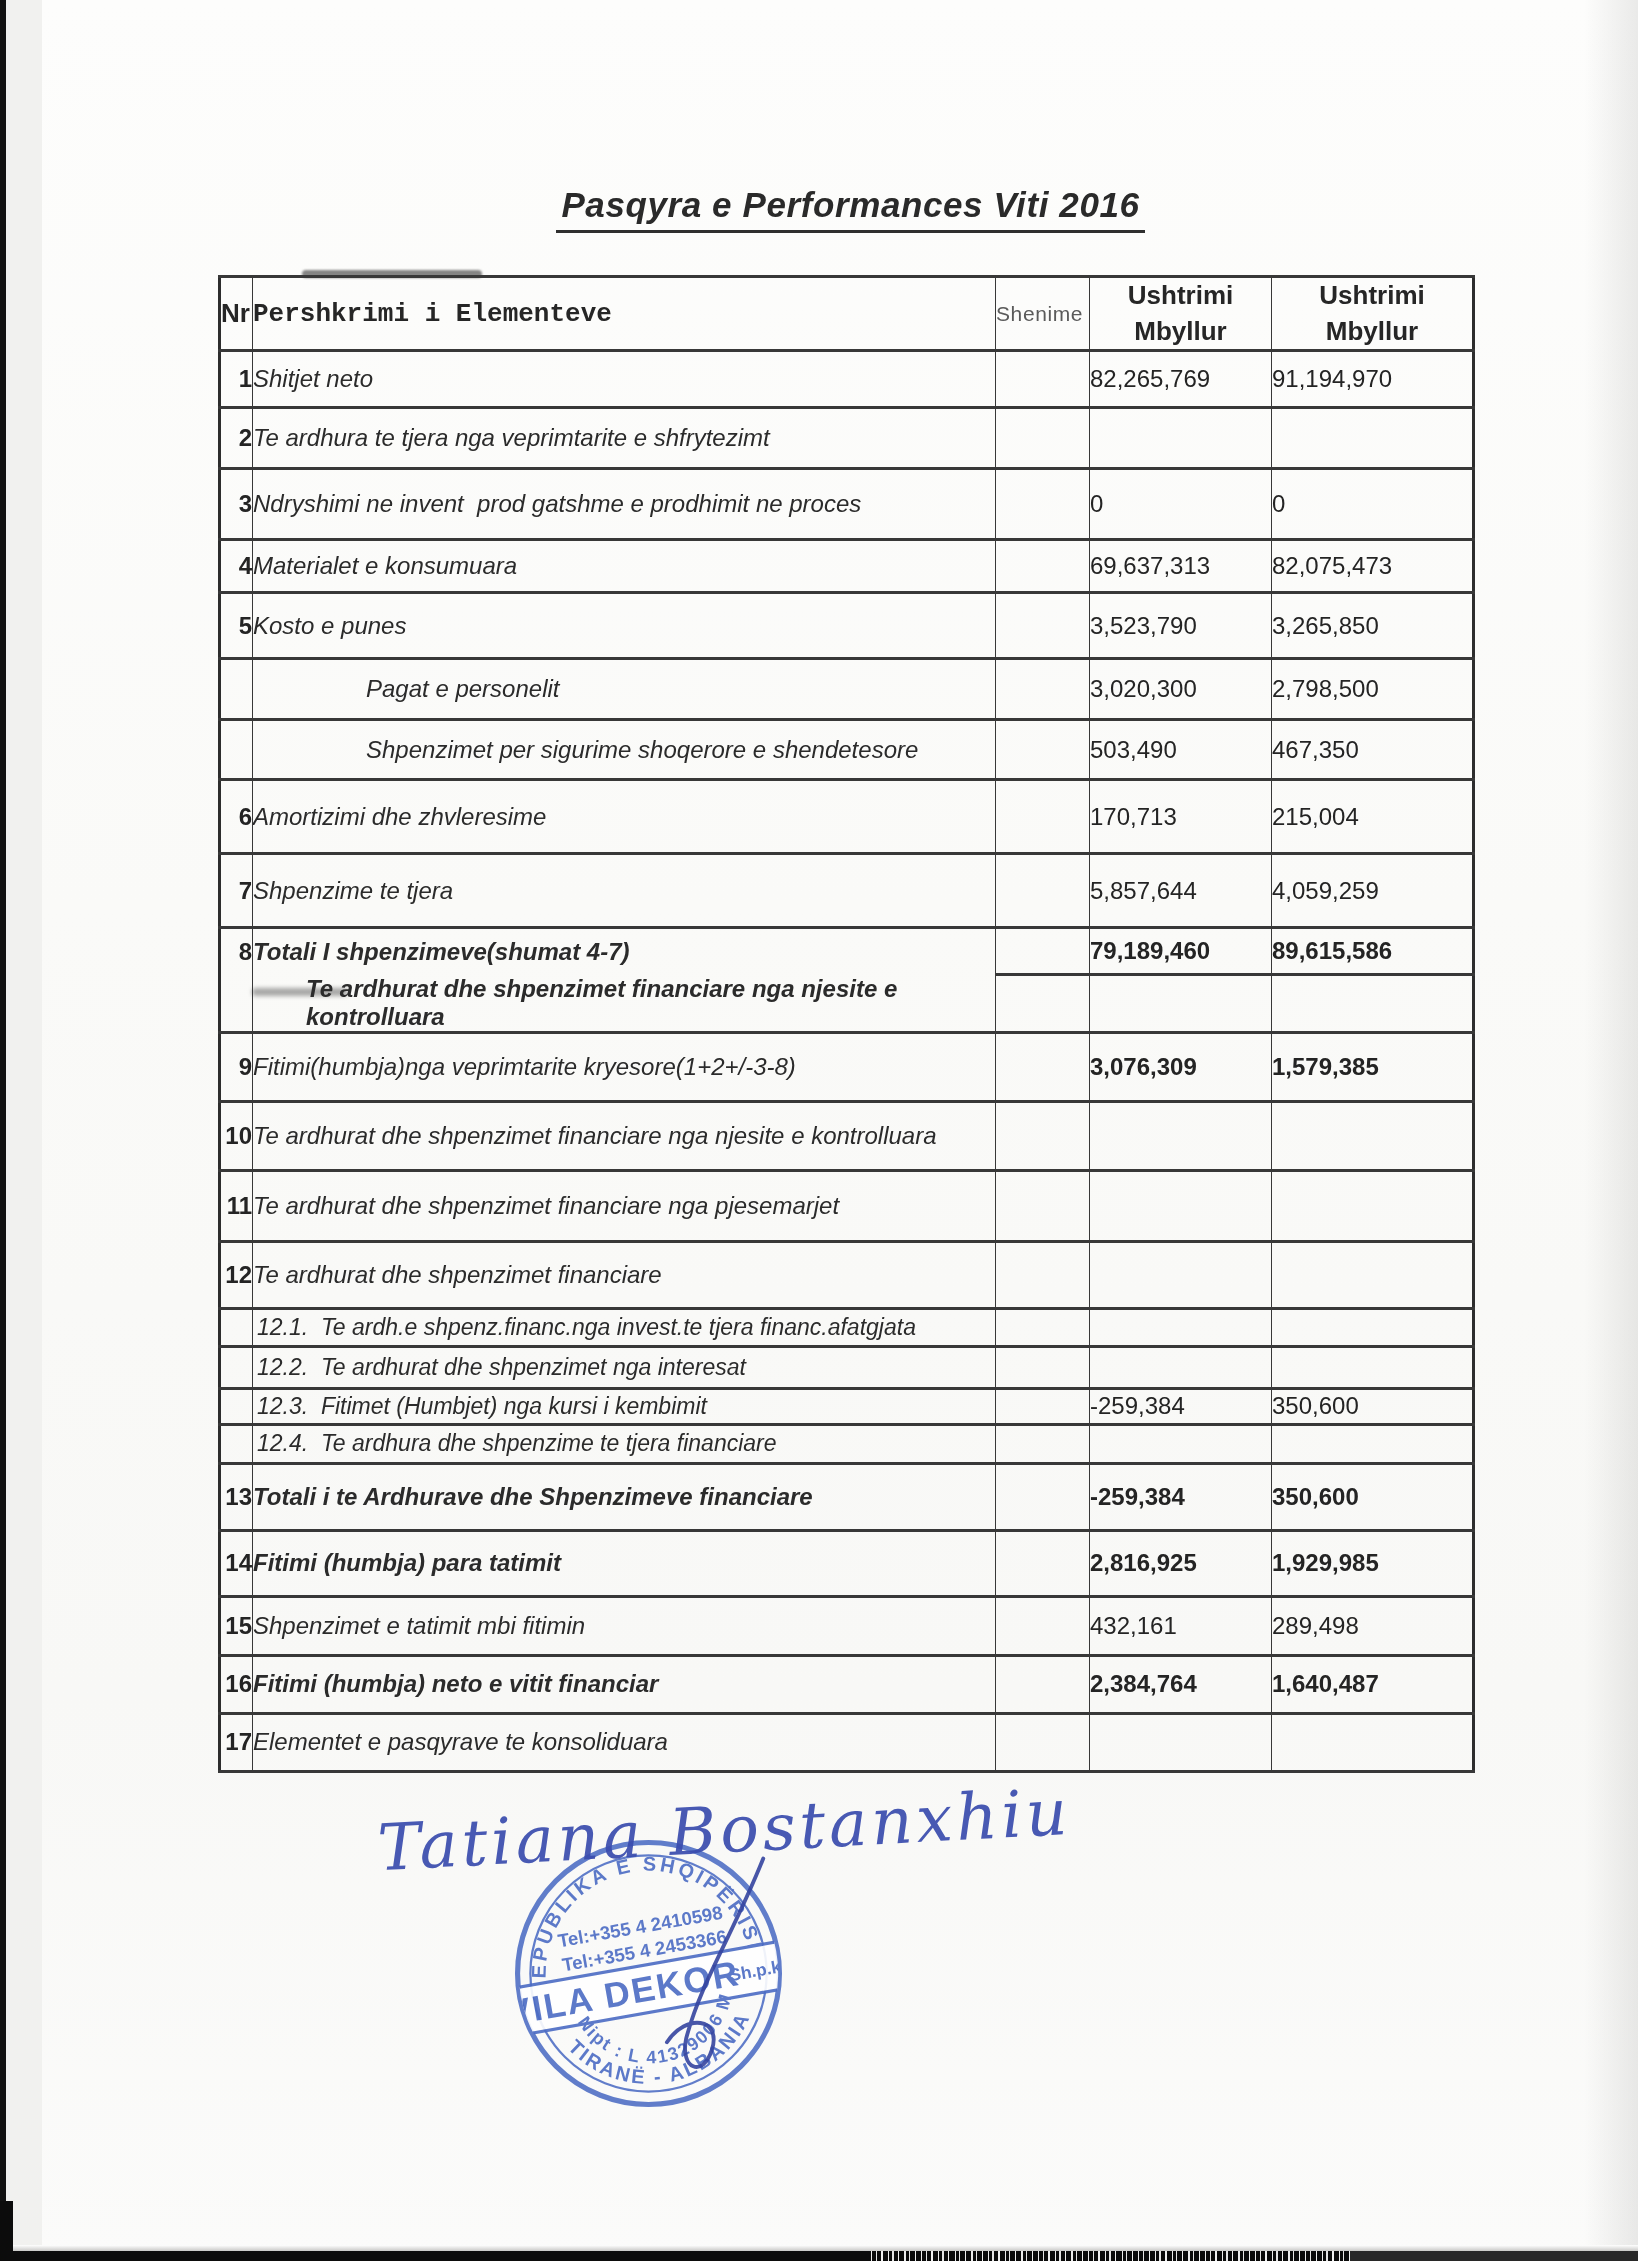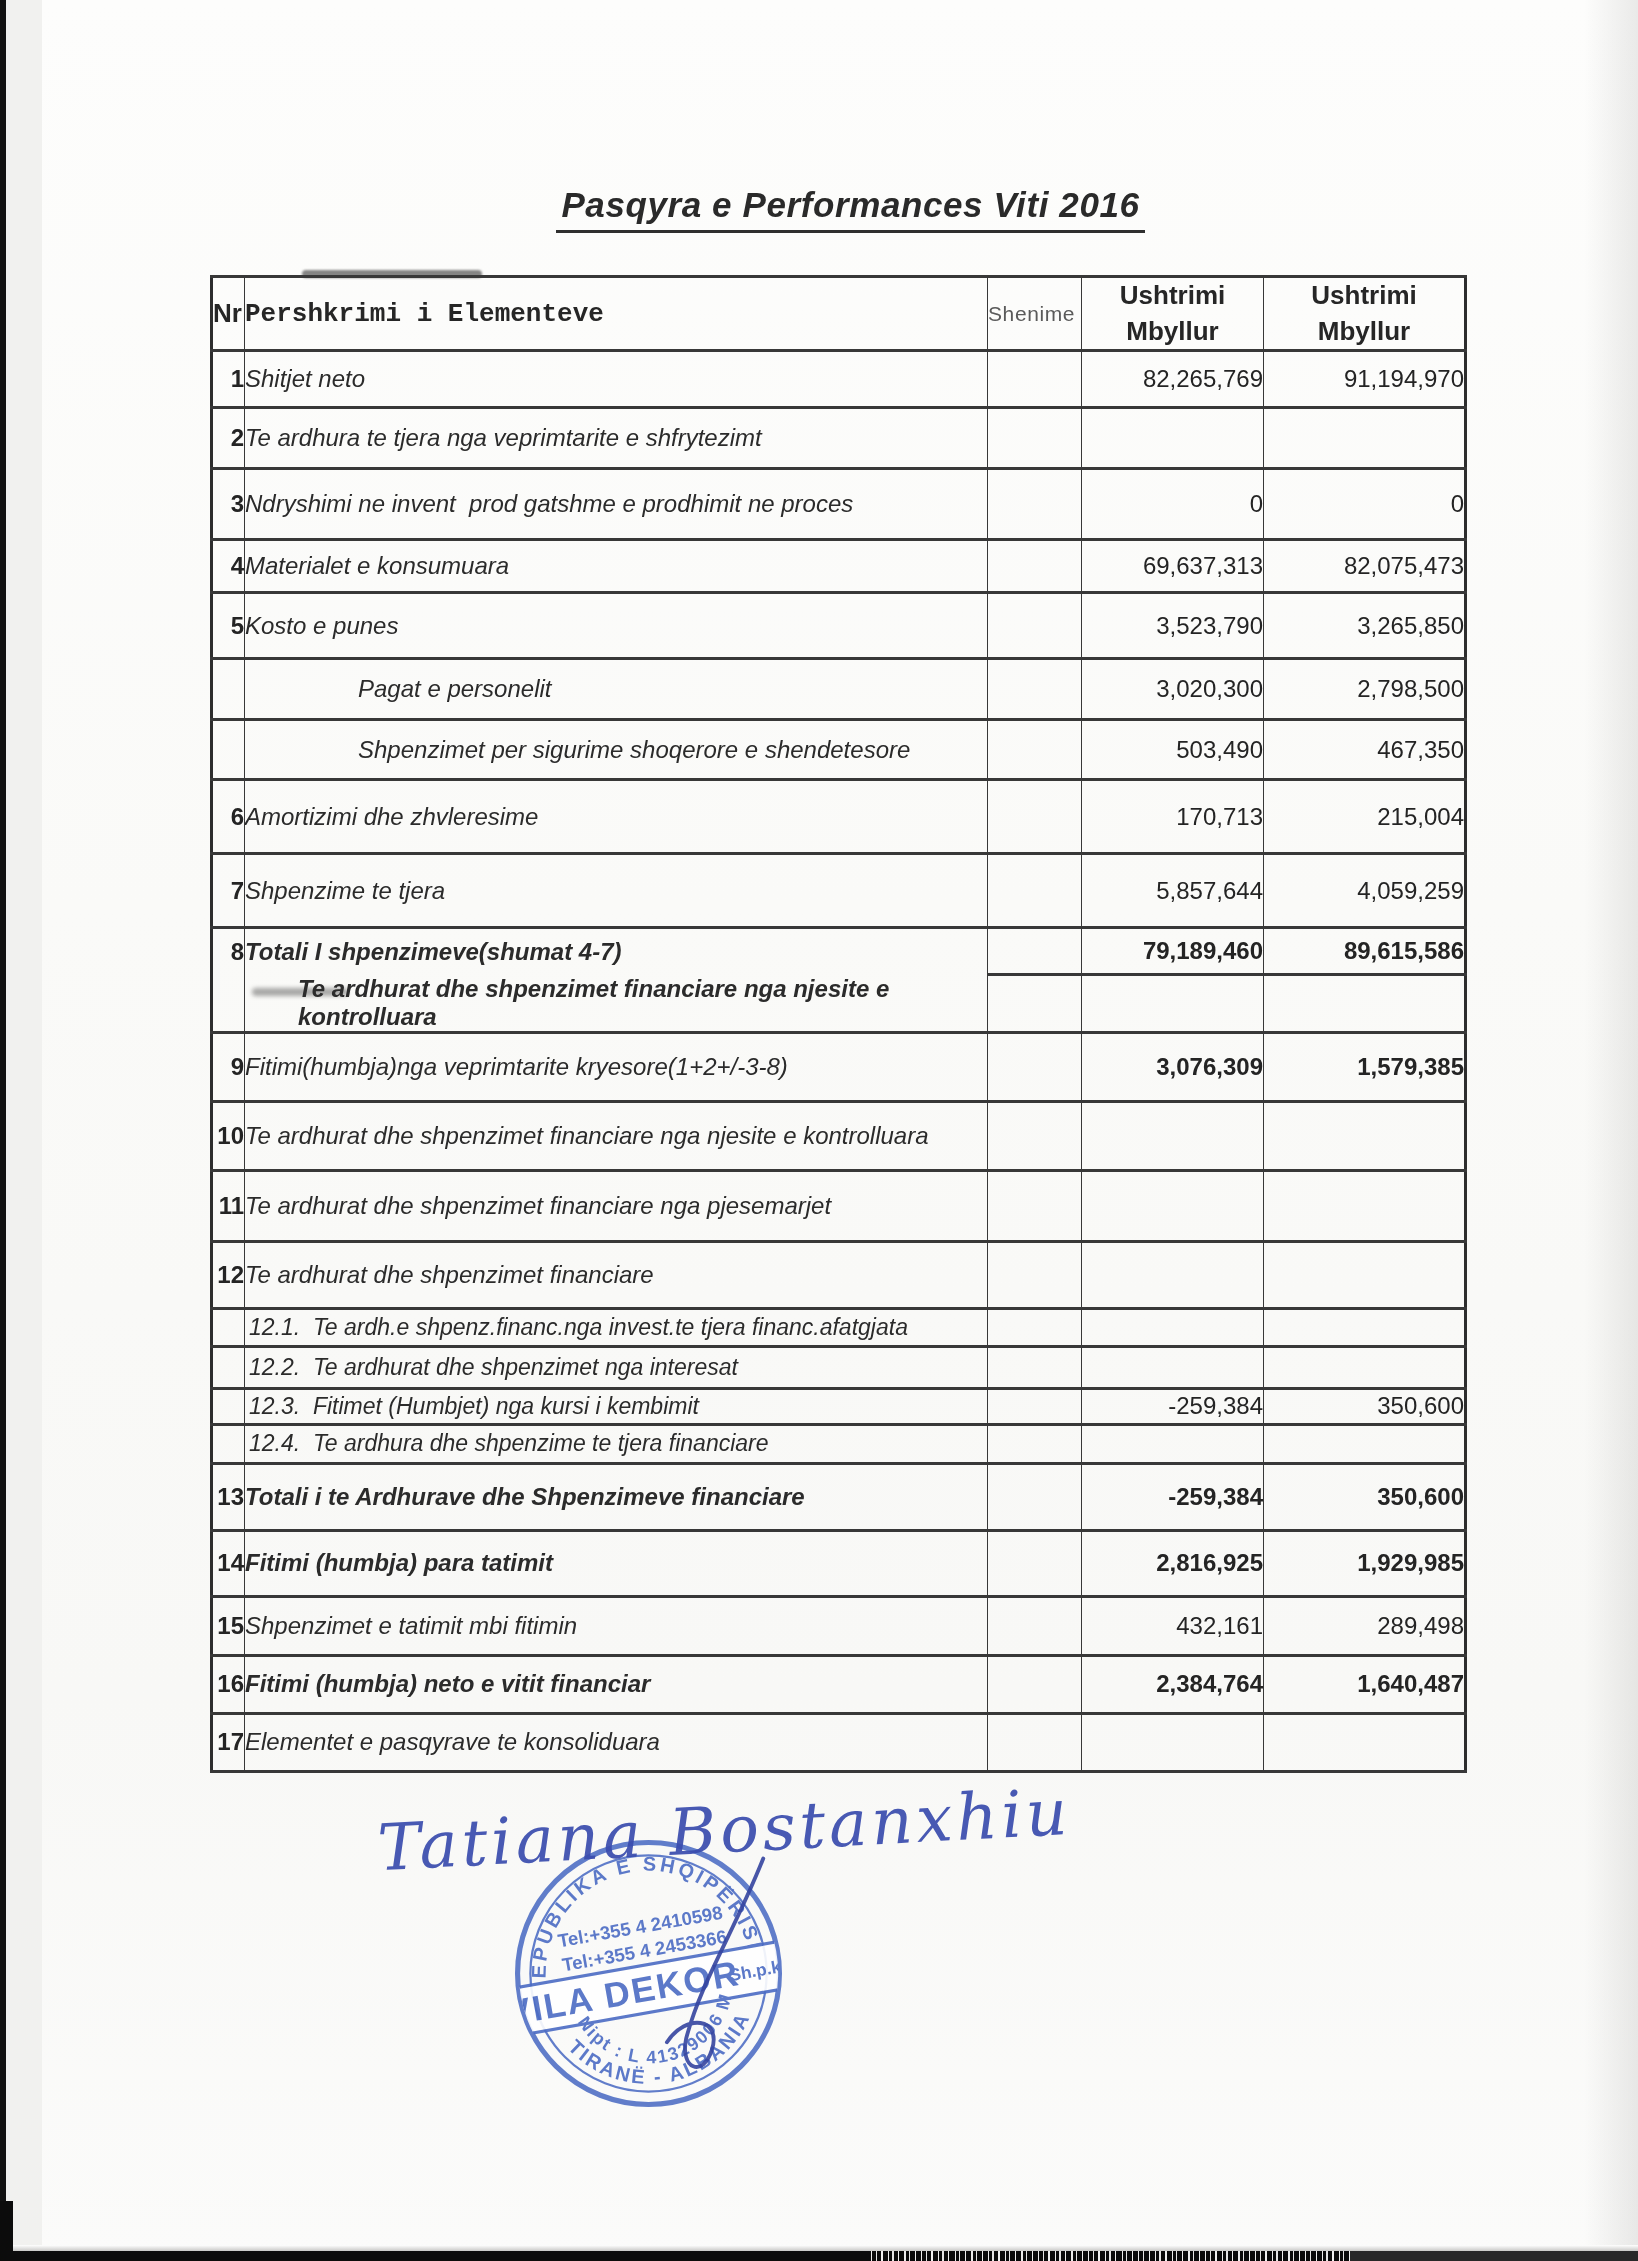--- a/index.html
+++ b/index.html
@@ -29,37 +29,37 @@
 
   
   .title-wrap{position:absolute;left:411px;top:185px;width:835px;text-align:center;}
   .title{
     display:inline-block;font-size:35px;font-weight:bold;font-style:italic;color:#2a2a2a;
     border-bottom:3.2px solid #2f2f2f;padding:0 5.1px 4.5px 5.1px;letter-spacing:0.6px;margin-left:44px;
   }
 
   
   table.fin{
-    position:absolute;left:210px;top:275px;width:1254px;
+    position:absolute;left:218px;top:275px;width:1254px;
     border-collapse:collapse;table-layout:fixed;
     color:#222;
   }
   table.fin{border:3.9px solid #2d2d2d;}
   table.fin td, table.fin th{
     border:solid #383838;border-width:3.2px 1.9px;
     padding:0;vertical-align:middle;overflow:hidden;
   }
   th{font-size:26px;color:#262626;}
   th.h-nr{text-align:left;padding-left:2.6px;}
   th.h-desc{text-align:left;padding-left:6.4px;font-family:Liberation Mono, monospace;}
   th.h-notes{font-size:21px;color:#5a5a5a;font-weight:normal;text-align:left;padding-left:3.9px;white-space:nowrap;letter-spacing:0.6px;}
   th.h-col{text-align:center;line-height:1.35;}
   td.nr{font-weight:bold;font-size:24px;text-align:right;padding-right:5.1px;color:#242424;}
   td.desc{font-style:italic;font-size:24px;text-align:left;padding-left:9px;color:#2b2b2b;white-space:pre-wrap;}
-  td.num{font-size:24px;text-align:right;padding-right:5.8px;color:#242424;white-space:nowrap;}
+  td.num{font-size:24px;text-align:left;padding-right:5.8px;color:#242424;white-space:nowrap;}
   tr.b td.desc, tr.b td.nr{font-weight:bold;}
   tr.b td.num{font-weight:bold;}
   tr.vb td.num{font-weight:bold;}
   tr.sub td.desc{padding-left:113px;}
   tr.s12 td.desc{padding-left:4px;font-size:23px;}
   tr.subtitle td.desc{padding-left:53px;font-weight:bold;font-size:24px;}
   tr.cut8 td:nth-child(1), tr.cut8 td:nth-child(2){border-bottom:none;}
   tr.subtitle td:nth-child(1), tr.subtitle td:nth-child(2){border-top:none;}
 
   

